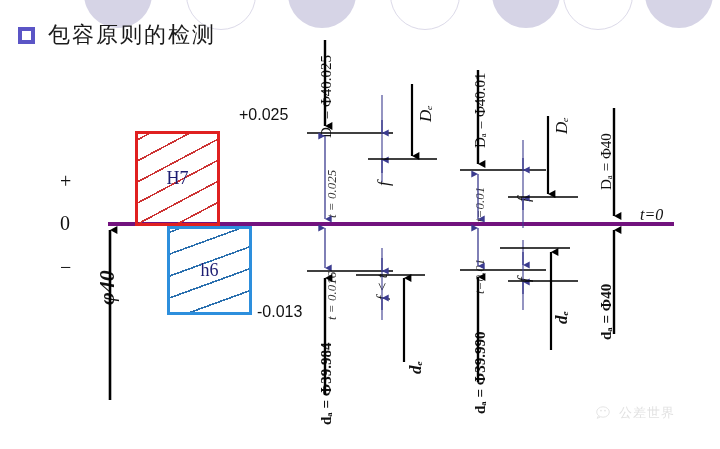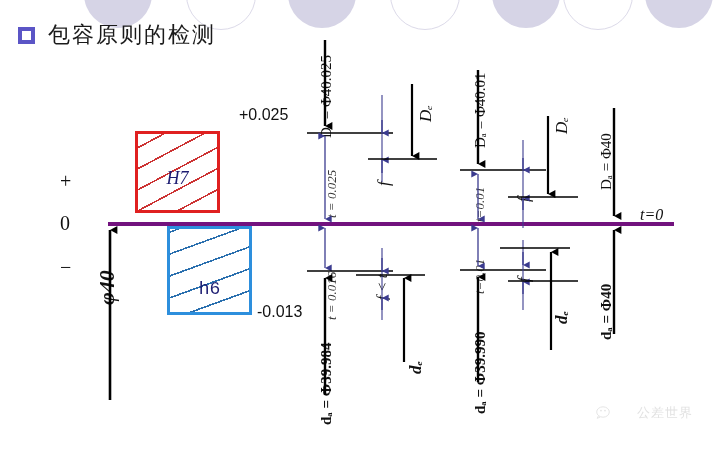--- a/index.html
+++ b/index.html
@@ -35,42 +35,41 @@
     position:absolute;left:108px;top:222px;width:566px;height:4px;
     background:#72127e;
   }
 
   
   .axis-sign{position:absolute;font-size:20px;color:#111;}
 
   
   .tol-box{position:absolute;box-sizing:border-box;overflow:hidden;}
   #box-h7{
-    left:135px;top:131px;width:85px;height:82px;
+    left:135px;top:131px;width:85px;height:95px;
     border:3px solid #e02020;
     background:
       repeating-linear-gradient(-28deg,
         rgba(0,0,0,0) 0px, rgba(0,0,0,0) 17px,
         #c33 17px, #c33 18.6px);
-    font-style: italic;
   }
   #box-h6{
     left:167px;top:226px;width:85px;height:89px;
     border:3px solid #2d8fdd;
     background:
       repeating-linear-gradient(-20deg,
         rgba(0,0,0,0) 0px, rgba(0,0,0,0) 19px,
         #2a6fae 19px, #2a6fae 20.6px);
   }
   .box-label{
     position:absolute;left:0;right:0;text-align:center;
     font-size:18px;color:#1d1d72;font-family:"Liberation Serif",serif;
   }
   #box-h7 .box-label{top:34px;}
-  #box-h6 .box-label{top:50px;font-family:Liberation Mono, monospace;}
+  #box-h6 .box-label{top:31px;}
 
   .dev-label{position:absolute;font-size:16px;font-family:"Liberation Sans",sans-serif;color:#111;}
 
   
   .vlabel{
     position:absolute;
     transform-origin:0 0;
     transform:rotate(-90deg);
     white-space:nowrap;
     font-size:15px;
@@ -82,21 +81,21 @@
   .vlabel.thin{font-size:13px;color:#333;}
 
   .hlabel{position:absolute;white-space:nowrap;font-size:14px;font-style:italic;color:#111;}
 
   
   #overlay{position:absolute;left:0;top:0;width:720px;height:449px;pointer-events:none;}
 
   
   #watermark{
     position:absolute;left:596px;top:404px;
-    display:flex;align-items:center;gap:23px;opacity:.22;
+    display:flex;align-items:center;gap:5px;opacity:.22;
   }
   #wm-text{font-family:"DejaVu Sans",sans-serif;font-size:13px;color:#777;letter-spacing:1px;}
 </style>
 </head>
 <body>
 
 <div id="stage">
 
   <div class="deco-circle deco-fill" style="left:84px;top:-40px;width:68px;height:68px;"></div>
   <div class="deco-circle deco-ring" style="left:186px;top:-40px;width:68px;height:68px;"></div>

